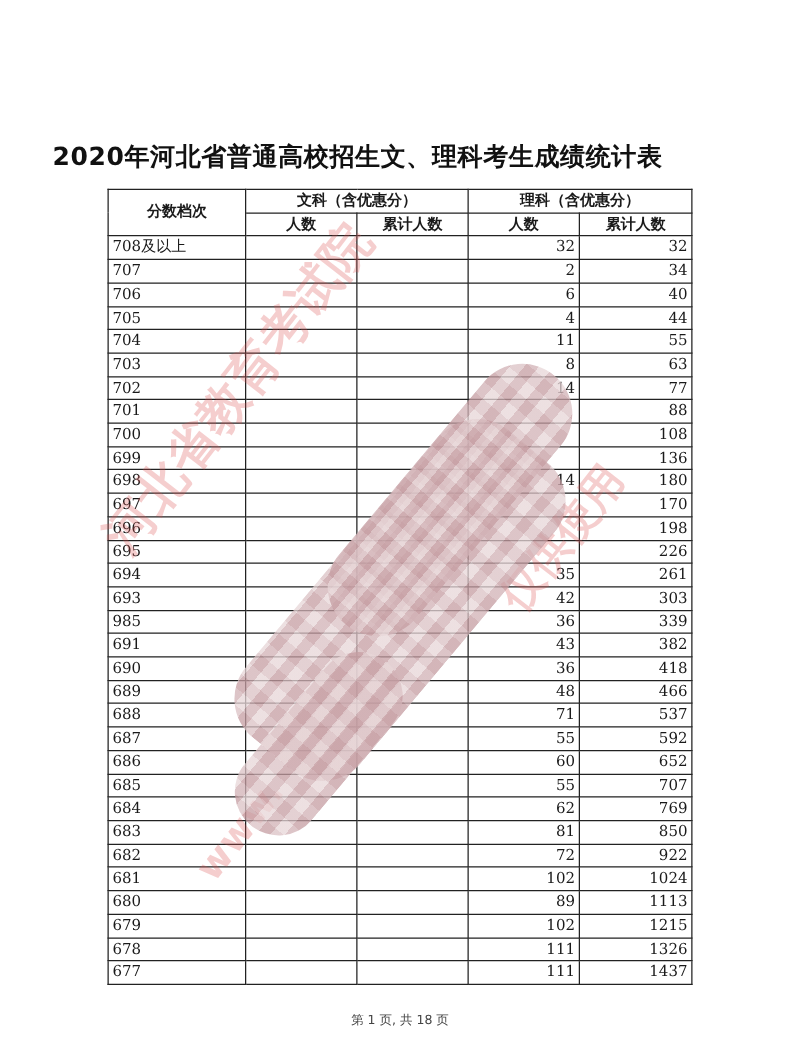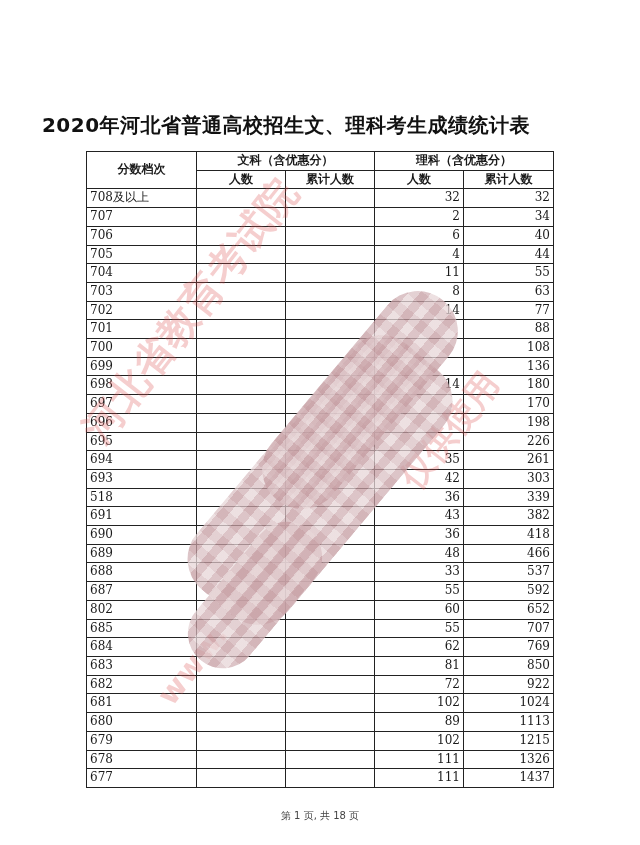--- a/index.html
+++ b/index.html
@@ -189,21 +189,21 @@
         <td class="num">261</td>
       </tr>
       <tr>
         <td class="score-cell">693</td>
         <td class="num"></td>
         <td class="num"></td>
         <td class="num">42</td>
         <td class="num">303</td>
       </tr>
       <tr>
-        <td class="score-cell">518</td>
+        <td class="score-cell">985</td>
         <td class="num"></td>
         <td class="num"></td>
         <td class="num">36</td>
         <td class="num">339</td>
       </tr>
       <tr>
         <td class="score-cell">691</td>
         <td class="num"></td>
         <td class="num"></td>
         <td class="num">43</td>
@@ -220,32 +220,32 @@
         <td class="score-cell">689</td>
         <td class="num"></td>
         <td class="num"></td>
         <td class="num">48</td>
         <td class="num">466</td>
       </tr>
       <tr>
         <td class="score-cell">688</td>
         <td class="num"></td>
         <td class="num"></td>
-        <td class="num">33</td>
+        <td class="num">71</td>
         <td class="num">537</td>
       </tr>
       <tr>
         <td class="score-cell">687</td>
         <td class="num"></td>
         <td class="num"></td>
         <td class="num">55</td>
         <td class="num">592</td>
       </tr>
       <tr>
-        <td class="score-cell">802</td>
+        <td class="score-cell">686</td>
         <td class="num"></td>
         <td class="num"></td>
         <td class="num">60</td>
         <td class="num">652</td>
       </tr>
       <tr>
         <td class="score-cell">685</td>
         <td class="num"></td>
         <td class="num"></td>
         <td class="num">55</td>

